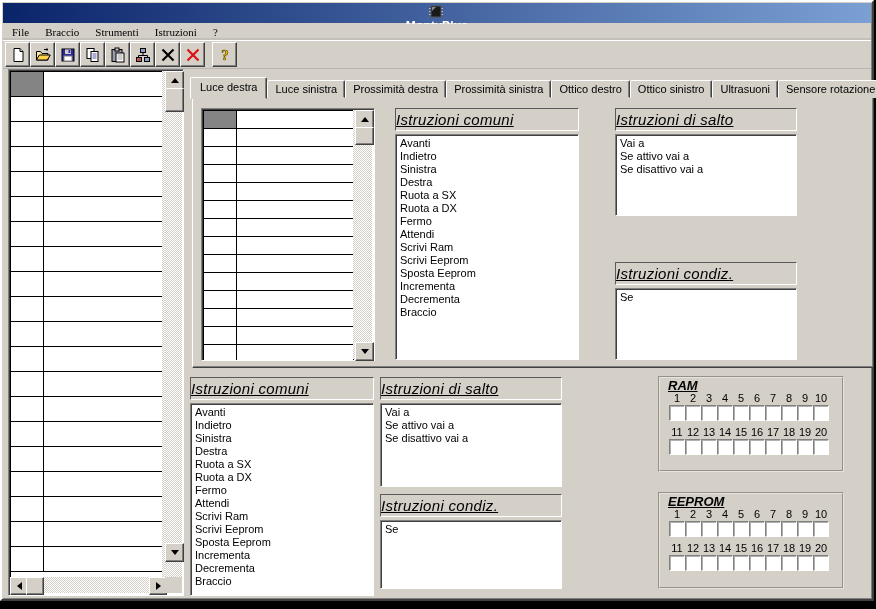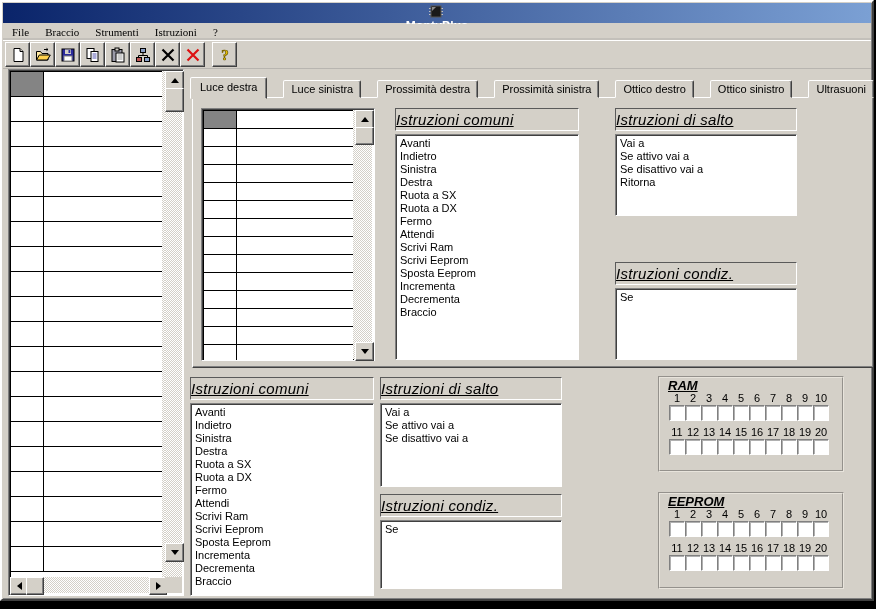--- a/index.html
+++ b/index.html
@@ -44,21 +44,21 @@
         box-shadow:inset -1px -1px 0 #808080;display:flex;align-items:center;justify-content:center;}
   .thumb{position:absolute;background:#d4d0c8;border:1px solid;border-color:#fff #404040 #404040 #fff;box-shadow:inset -1px -1px 0 #808080;}
   .tri{width:0;height:0;}
   .tri.up{border-left:4px solid transparent;border-right:4px solid transparent;border-bottom:5px solid #000;}
   .tri.down{border-left:4px solid transparent;border-right:4px solid transparent;border-top:5px solid #000;}
   .tri.left{border-top:4px solid transparent;border-bottom:4px solid transparent;border-right:5px solid #000;}
   .tri.right{border-top:4px solid transparent;border-bottom:4px solid transparent;border-left:5px solid #000;}
   
   .tabs{position:absolute;left:188px;top:75px;height:21px;display:flex;align-items:flex-end;z-index:3;}
   .tab{height:16px;line-height:16px;padding:0 7px;background:#d4d0c8;border:1px solid;border-color:#fff #404040 transparent #fff;
-       border-radius:2px 2px 0 0;box-shadow:inset -1px 0 0 #808080;margin-right:16px;white-space:nowrap;text-align:center;}
+       border-radius:2px 2px 0 0;box-shadow:inset -1px 0 0 #808080;margin-right:0;white-space:nowrap;text-align:center;}
   .tab.active{height:20px;line-height:19px;padding:0 9px;position:relative;z-index:4;margin-bottom:-1px;}
   .tabpage{position:absolute;left:190px;top:95px;width:680px;height:269px;background:#d4d0c8;
            border:1px solid;border-color:#fff #404040 #404040 #fff;box-shadow:inset -1px -1px 0 #808080, inset 1px 1px 0 #d4d0c8;z-index:1;}
   
   .panel{position:absolute;}
   .phdr{height:21px;line-height:21px;text-align:left;background:#d4d0c8;border:1px solid;
         border-color:#5a5a5a #fff #fff #5a5a5a;font-size:15px;font-style:italic;text-decoration:underline;letter-spacing:.3px;}
   .plist{position:absolute;left:0;right:0;background:#fff;border:1px solid;border-color:#808080 #fff #fff #808080;
          box-shadow:inset 1px 1px 0 #404040;padding:2px 0 0 4px;overflow:hidden;}
   .plist .li{line-height:13px;white-space:nowrap;}
@@ -386,21 +386,20 @@
           <div class="li">Braccio</div>
         </div>
     </div>
     <div class="panel" style="left:613px;top:106px;width:182px;height:107px;z-index:2;">
       <div class="phdr">Istruzioni di salto</div>
       <div class="plist" style="top:26px;height:78px;">
 
       <div class="li">Vai a</div>
           <div class="li">Se attivo vai a</div>
           <div class="li">Se disattivo vai a</div>
-          <div class="li">Ritorna</div>
         </div>
     </div>
     <div class="panel" style="left:613px;top:260px;width:182px;height:97px;z-index:2;">
       <div class="phdr">Istruzioni condiz.</div>
       <div class="plist" style="top:26px;height:68px;">
 
       <div class="li">Se</div>
         </div>
     </div>
 

